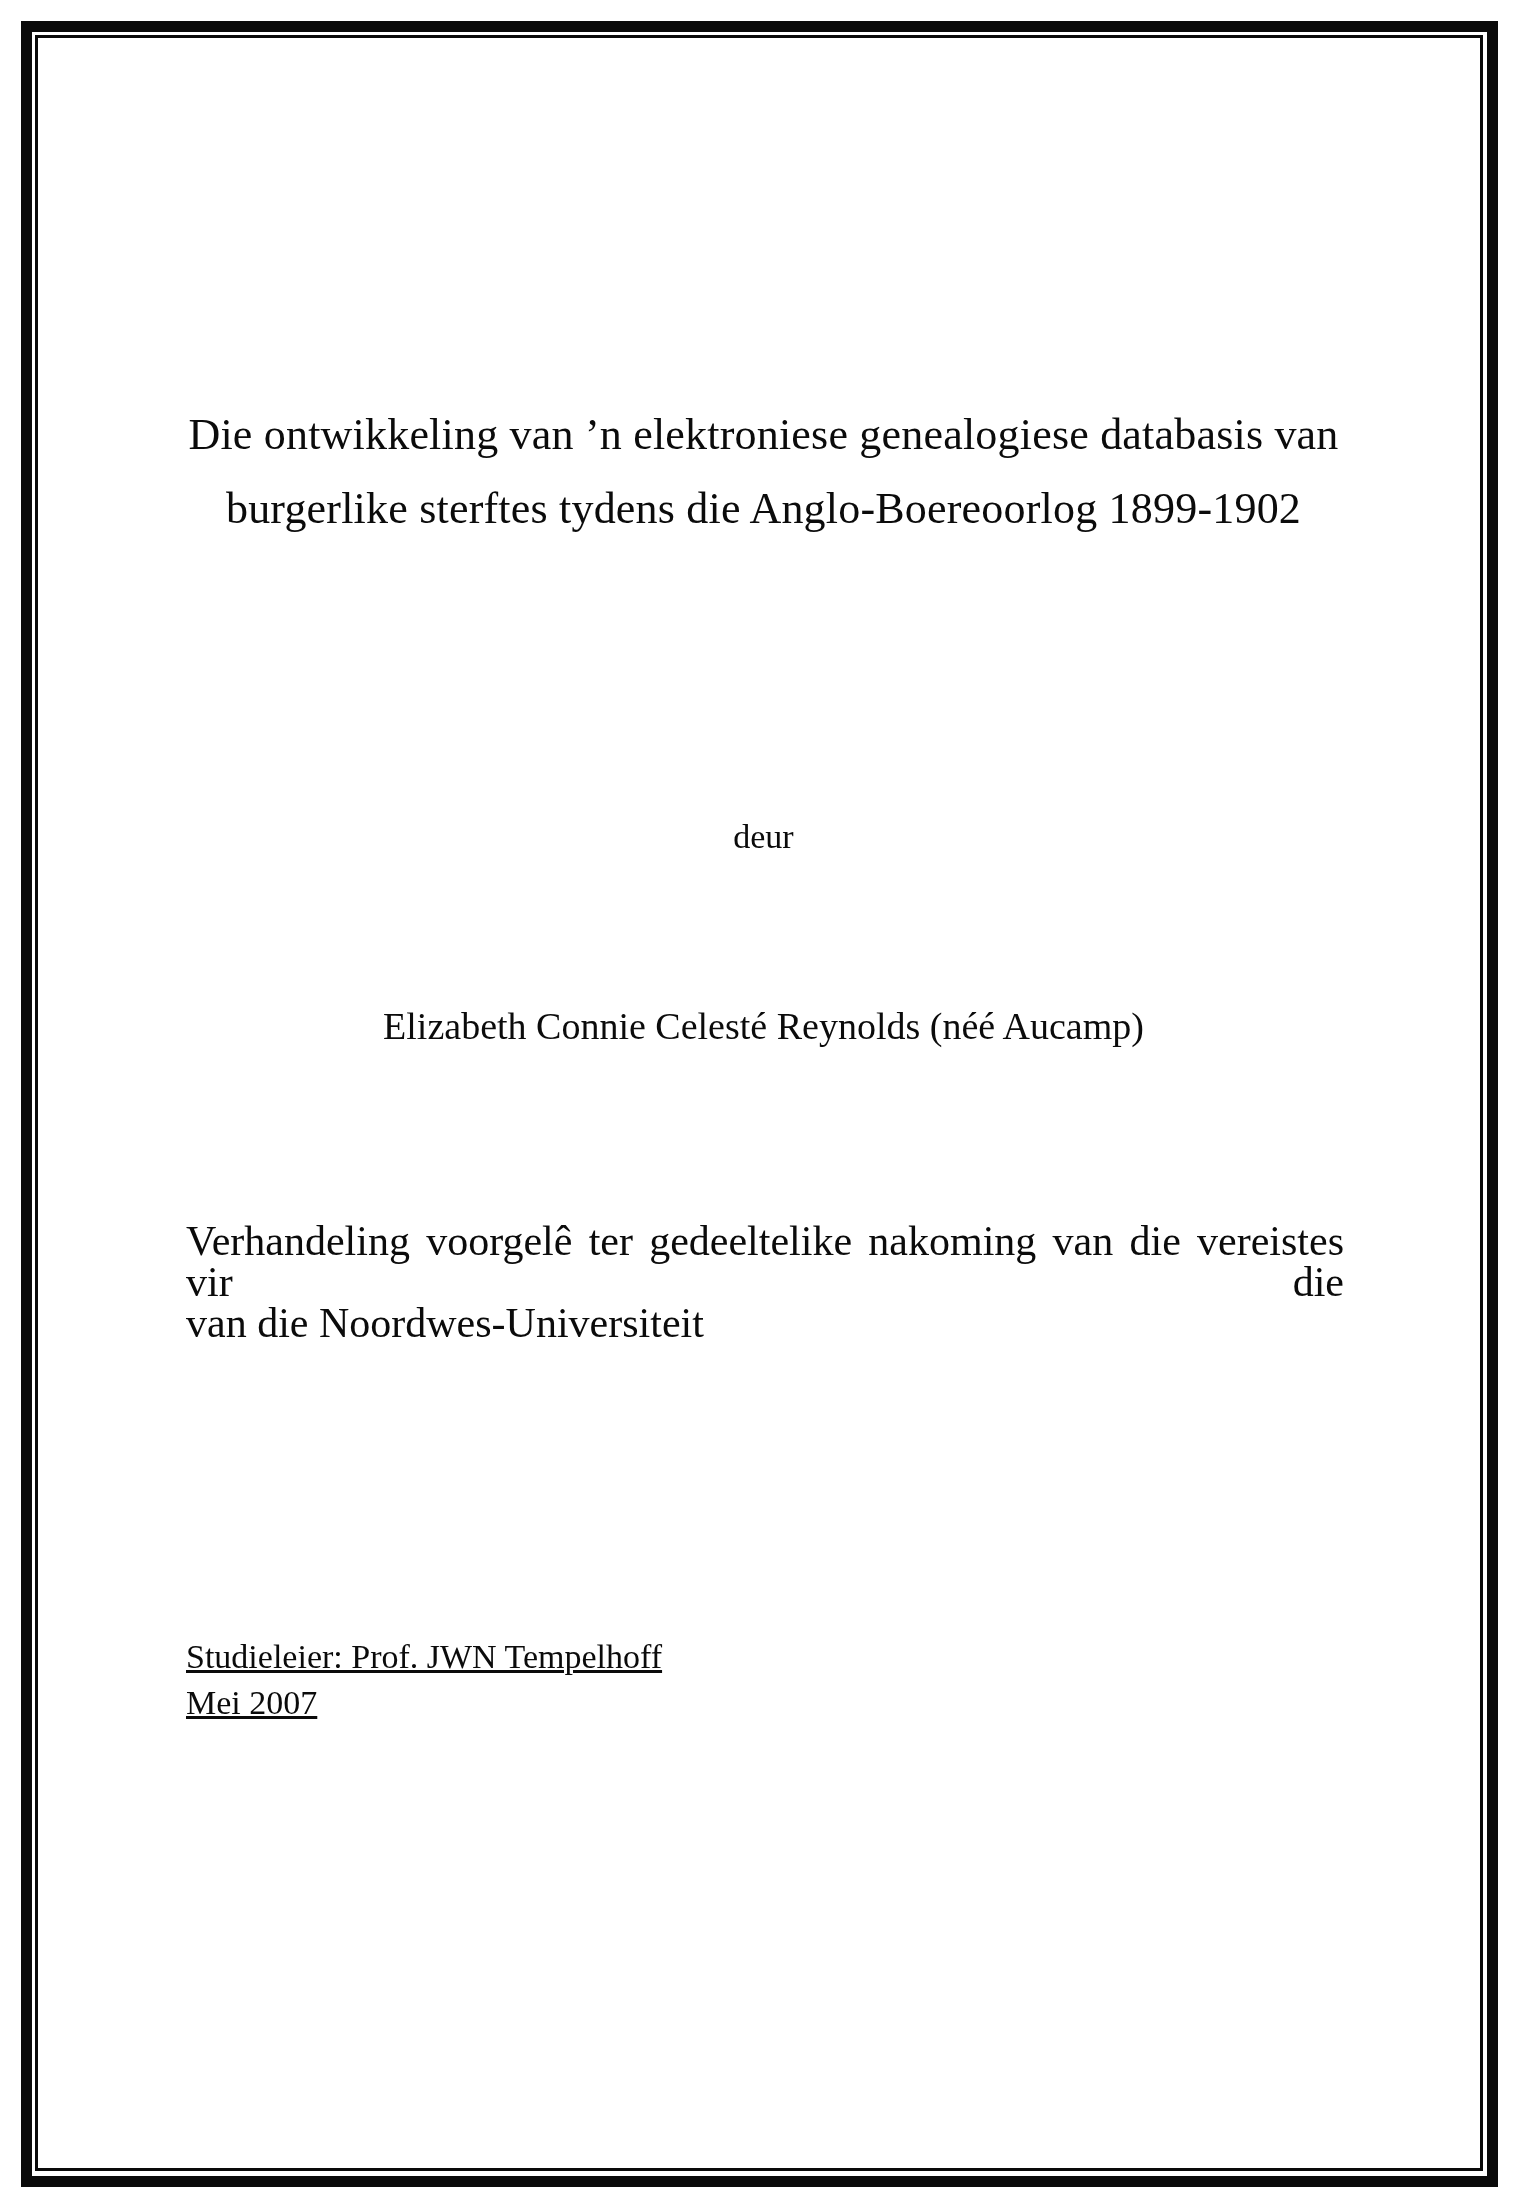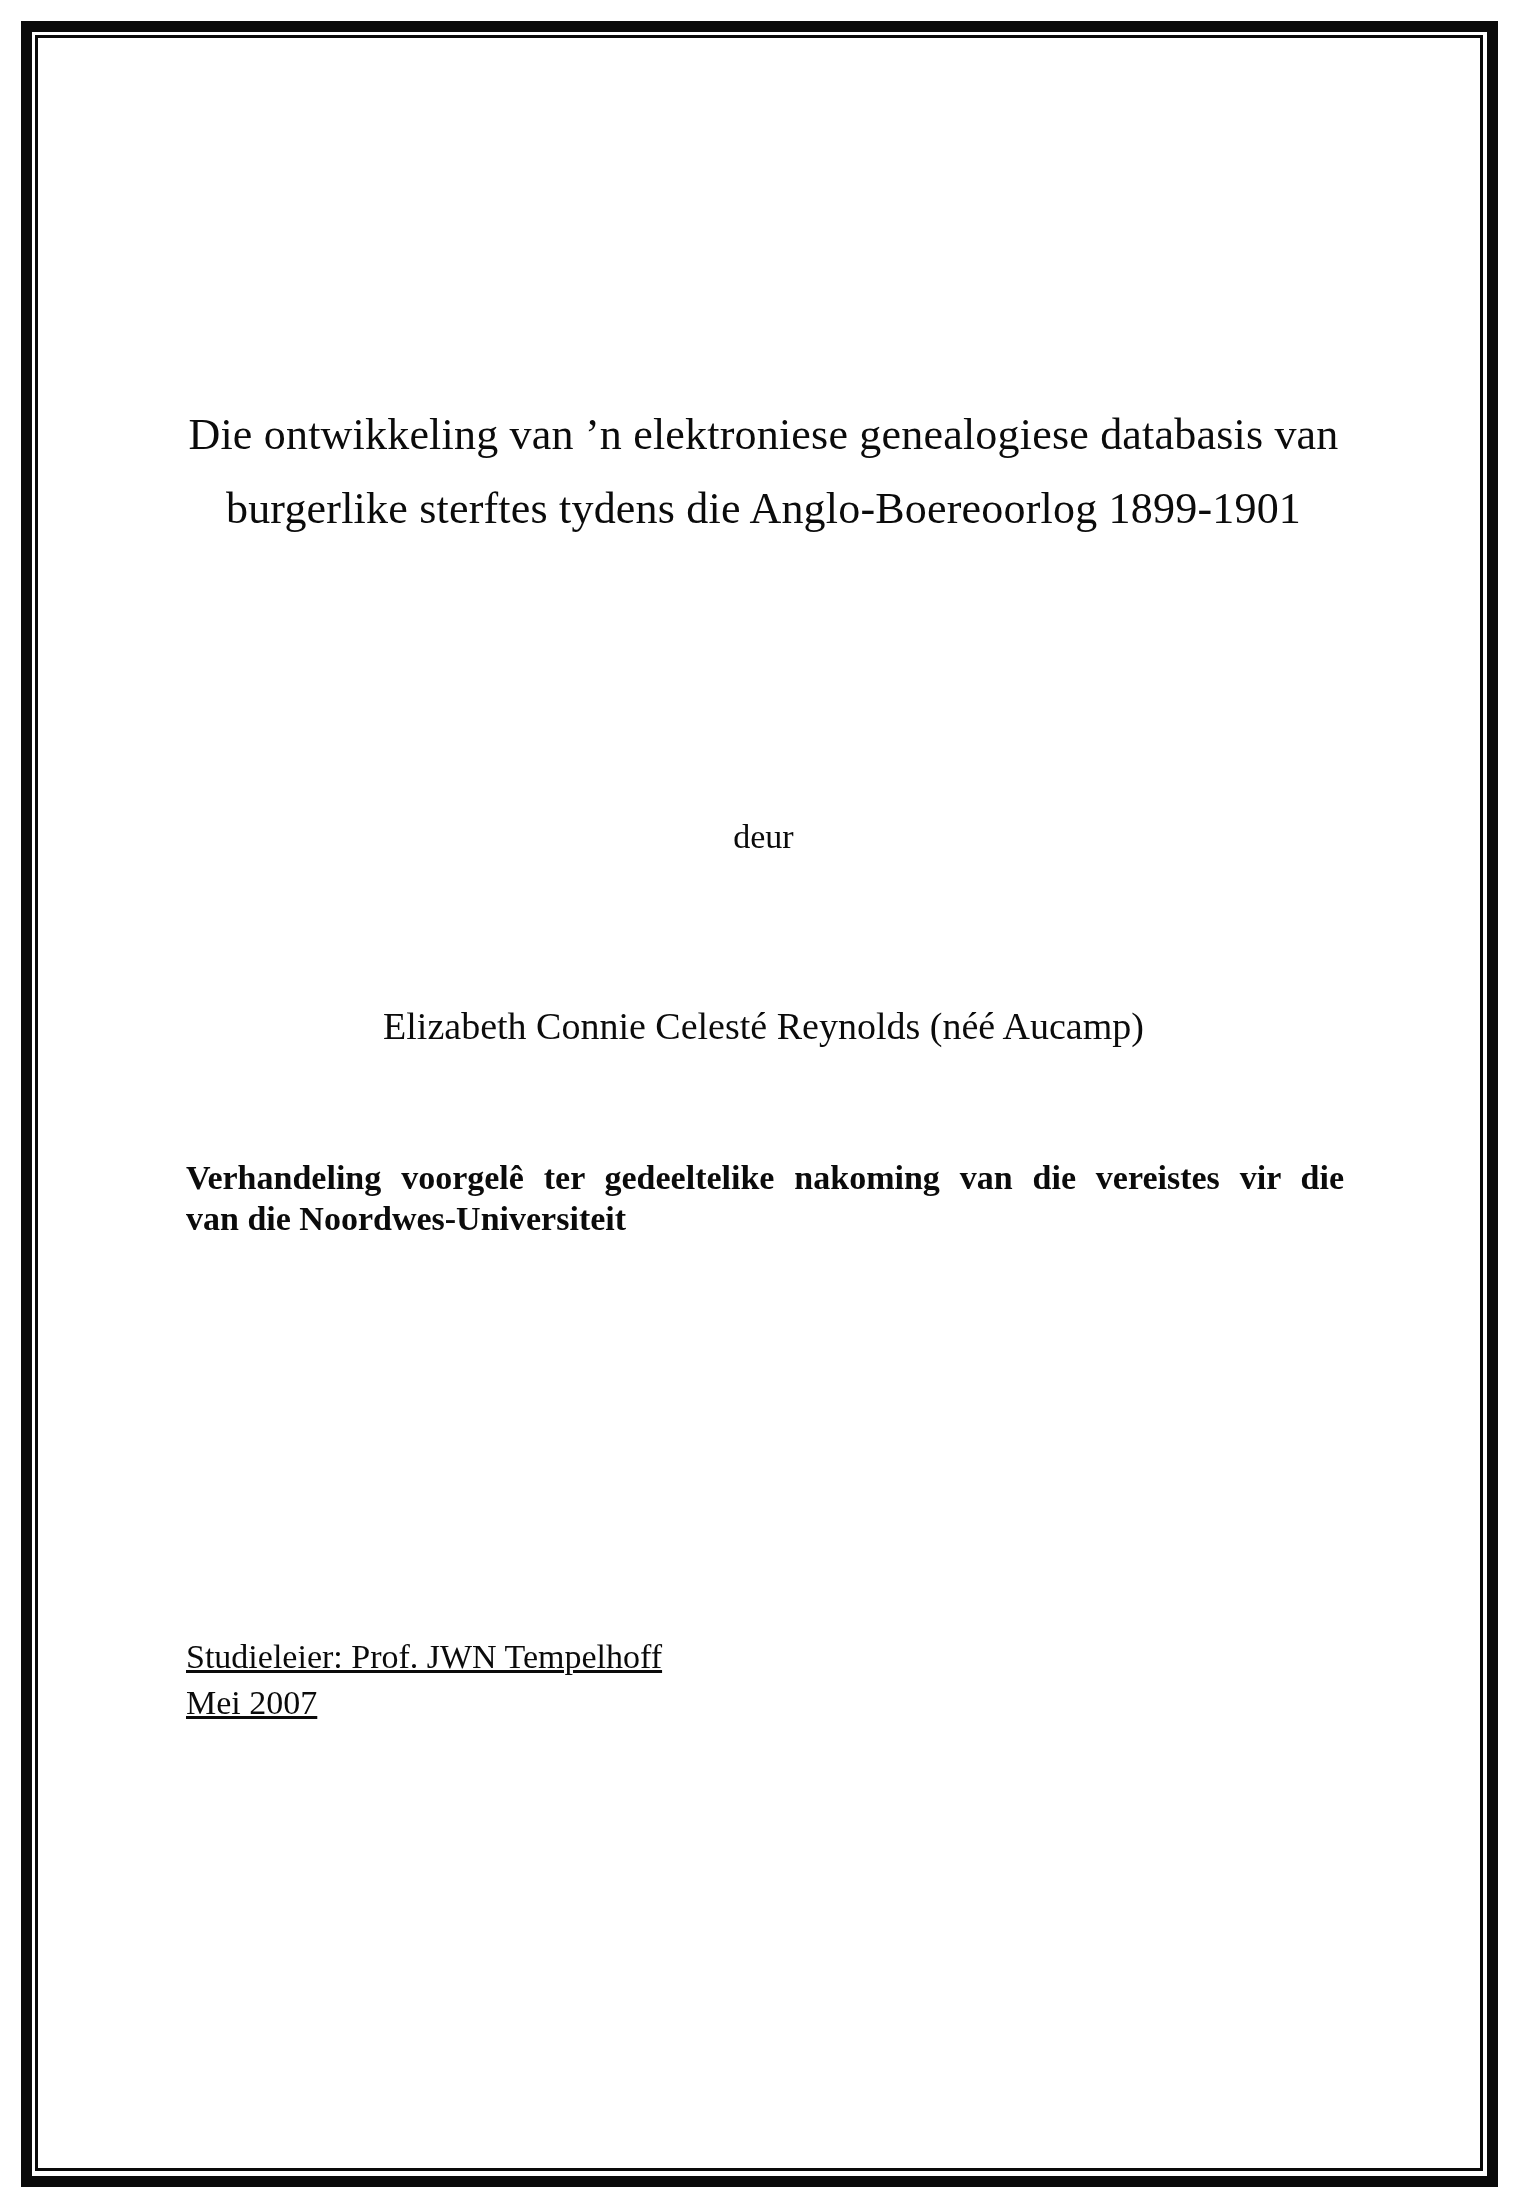--- a/index.html
+++ b/index.html
@@ -40,25 +40,24 @@
   }
   .author {
     position: absolute;
     left: 0; right: 0; top: 1005px;
     text-align: center;
     font-size: 38px;
     line-height: 42px;
   }
   .statement {
     position: absolute;
-    left: 186px; top: 1157px;
+    left: 186px; top: 1221px;
     width: 1158px;
-    font-size: 34px;
+    font-size: 42px;
     line-height: 41px;
-    font-weight: bold;
   }
   .statement .justified {
     text-align: justify;
     text-align-last: justify;
   }
   .statement .italic { font-style: italic; }
   .supervisor-block {
     position: absolute;
     left: 186px; top: 1634px;
     font-size: 34px;
@@ -94,21 +93,21 @@
 <body>
 
 <div class="page">
 
   <div class="border-outer">
     <div class="border-inner"></div>
   </div>
 
   <div class="title">
     <div>Die ontwikkeling van ’n elektroniese genealogiese databasis van</div>
-    <div>burgerlike sterftes tydens die Anglo-Boereoorlog 1899-1901</div>
+    <div>burgerlike sterftes tydens die Anglo-Boereoorlog 1899-1902</div>
   </div>
 
   <div class="byline">deur</div>
 
   <div class="author">Elizabeth Connie Celesté Reynolds (néé Aucamp)</div>
 
   <div class="statement">
     <div class="justified">Verhandeling voorgelê ter gedeeltelike nakoming van die vereistes vir die</div>
     <div>van die Noordwes-Universiteit</div>
   </div>

